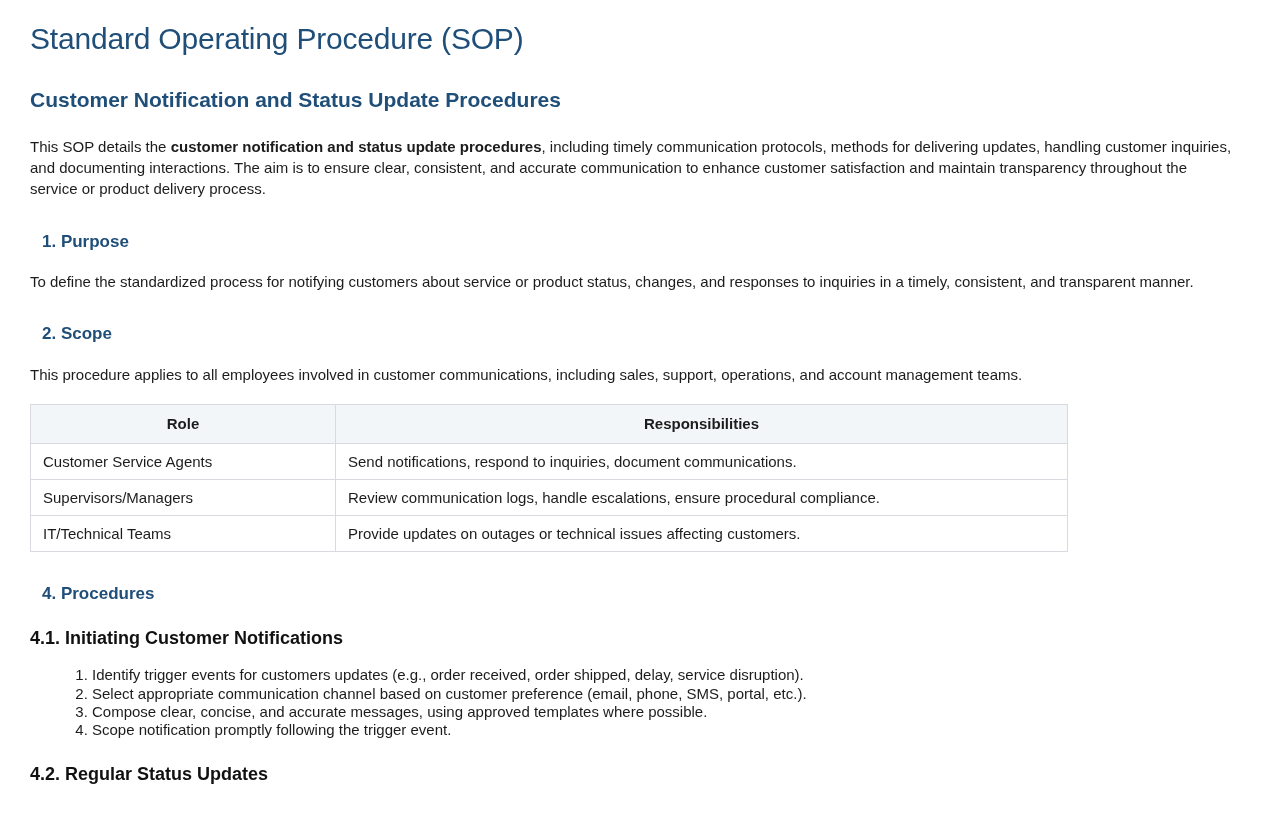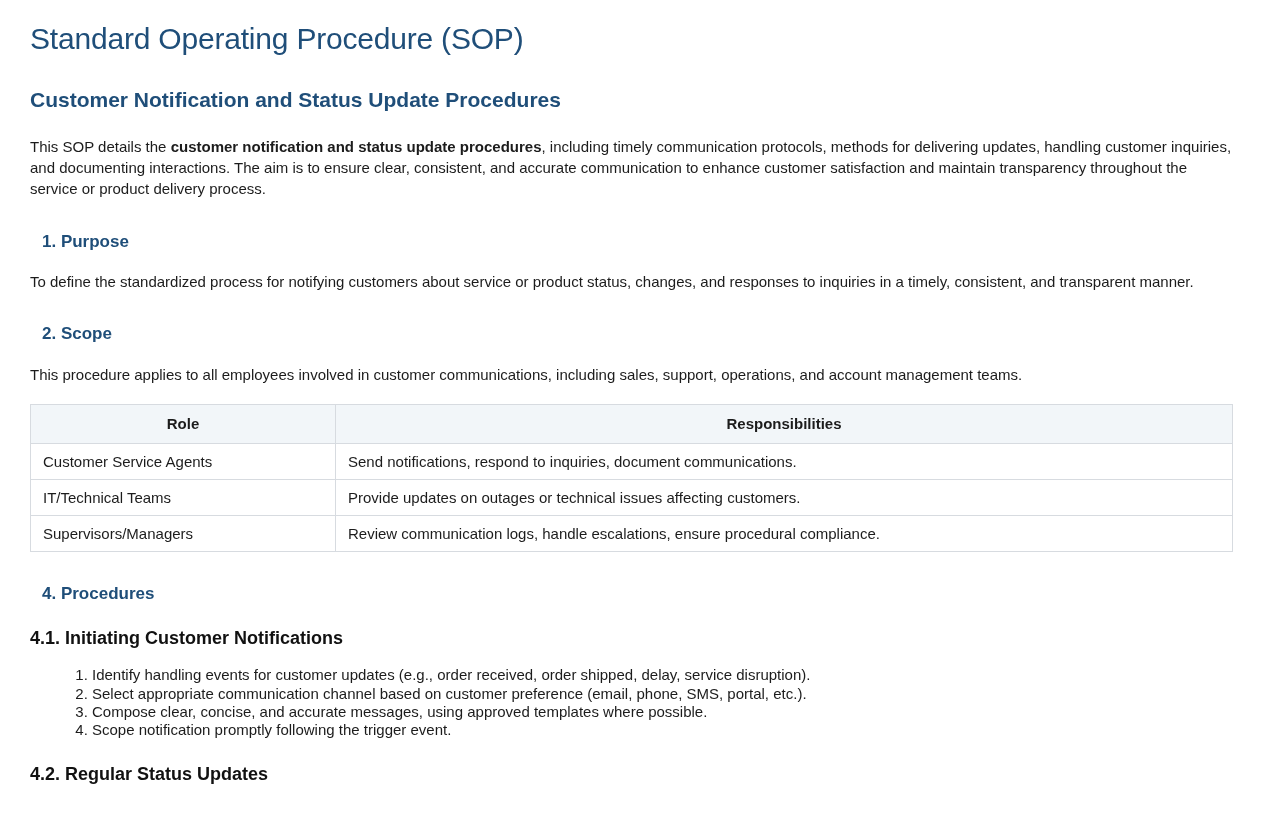--- a/index.html
+++ b/index.html
@@ -52,21 +52,21 @@
   }
   p.body-text {
     font-size: 15px;
     line-height: 1.42;
     color: #1c1c1c;
     margin: 19px 0 0 0;
     max-width: 1200px;
   }
   table.roles-table {
     border-collapse: collapse;
-    width: 1203px;
+    width: 1038px;
     margin-top: 19px;
     table-layout: fixed;
   }
   table.roles-table th,
   table.roles-table td {
     border: 1px solid #d7dbe0;
     font-size: 15px;
     color: #1c1c1c;
     padding: 9px 12px;
     vertical-align: middle;
@@ -125,36 +125,36 @@
         <th>Role</th>
         <th>Responsibilities</th>
       </tr>
     </thead>
     <tbody>
       <tr>
         <td>Customer Service Agents</td>
         <td>Send notifications, respond to inquiries, document communications.</td>
       </tr>
       <tr>
+        <td>Supervisors/Managers</td>
+        <td>Review communication logs, handle escalations, ensure procedural compliance.</td>
+      </tr>
+      <tr>
         <td>IT/Technical Teams</td>
         <td>Provide updates on outages or technical issues affecting customers.</td>
-      </tr>
-      <tr>
-        <td>Supervisors/Managers</td>
-        <td>Review communication logs, handle escalations, ensure procedural compliance.</td>
       </tr>
     </tbody>
   </table>
 
   <h3 class="section-heading">4. Procedures</h3>
 
   <h4 class="sub-heading">4.1. Initiating Customer Notifications</h4>
 
   <ol class="proc-list">
-    <li>Identify handling events for customer updates (e.g., order received, order shipped, delay, service disruption).</li>
+    <li>Identify trigger events for customers updates (e.g., order received, order shipped, delay, service disruption).</li>
     <li>Select appropriate communication channel based on customer preference (email, phone, SMS, portal, etc.).</li>
     <li>Compose clear, concise, and accurate messages, using approved templates where possible.</li>
     <li>Scope notification promptly following the trigger event.</li>
   </ol>
 
   <h4 class="sub-heading spacer-4-2">4.2. Regular Status Updates</h4>
 
 </div>
 
 </body></html>

